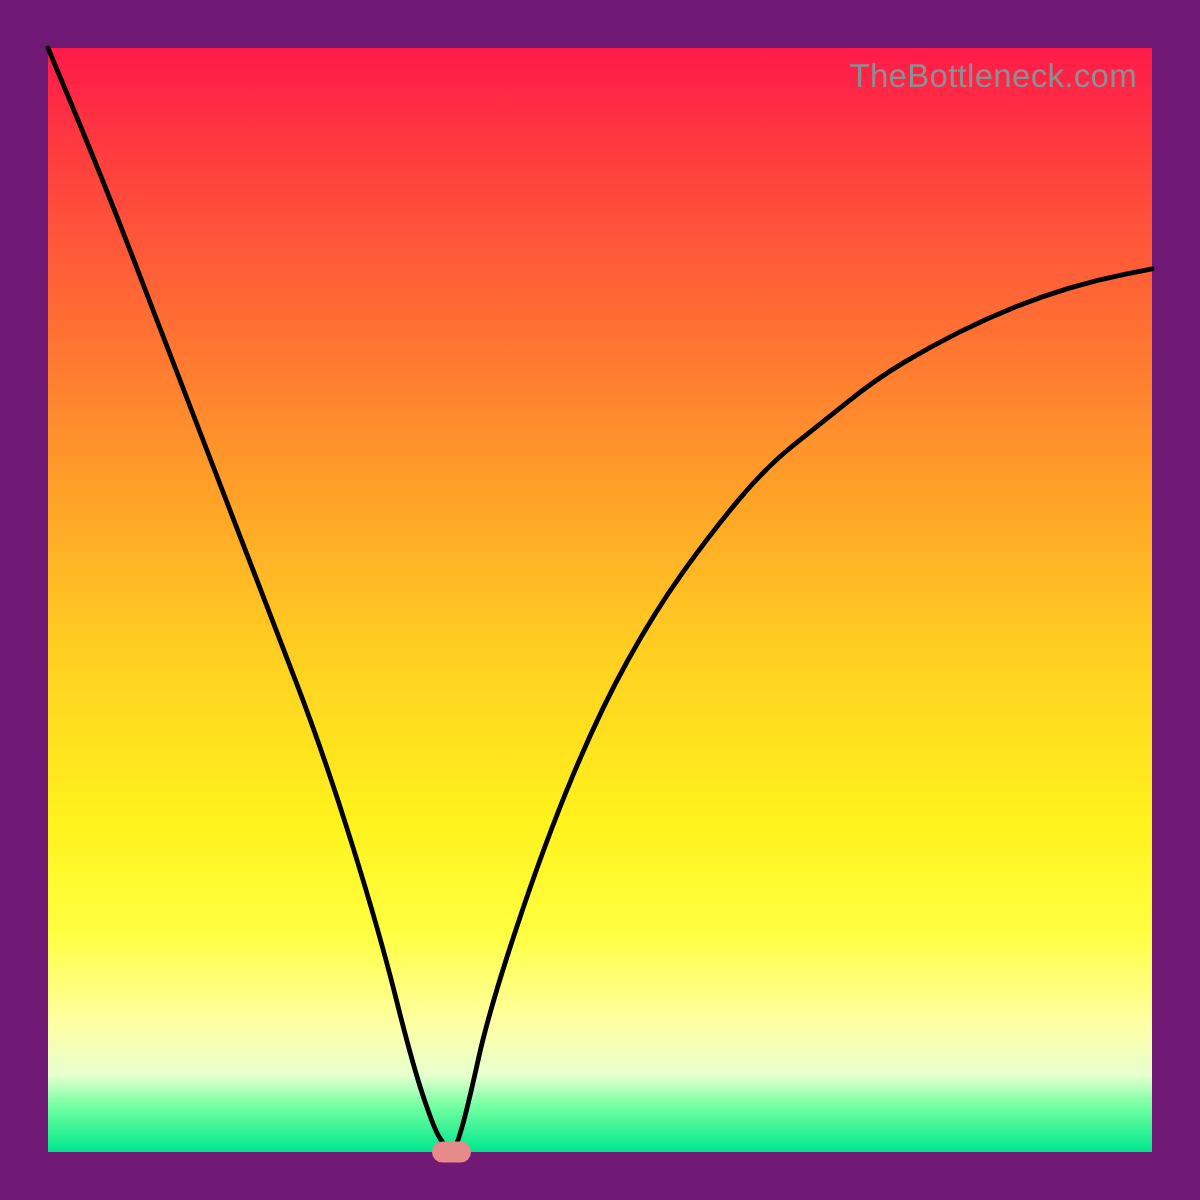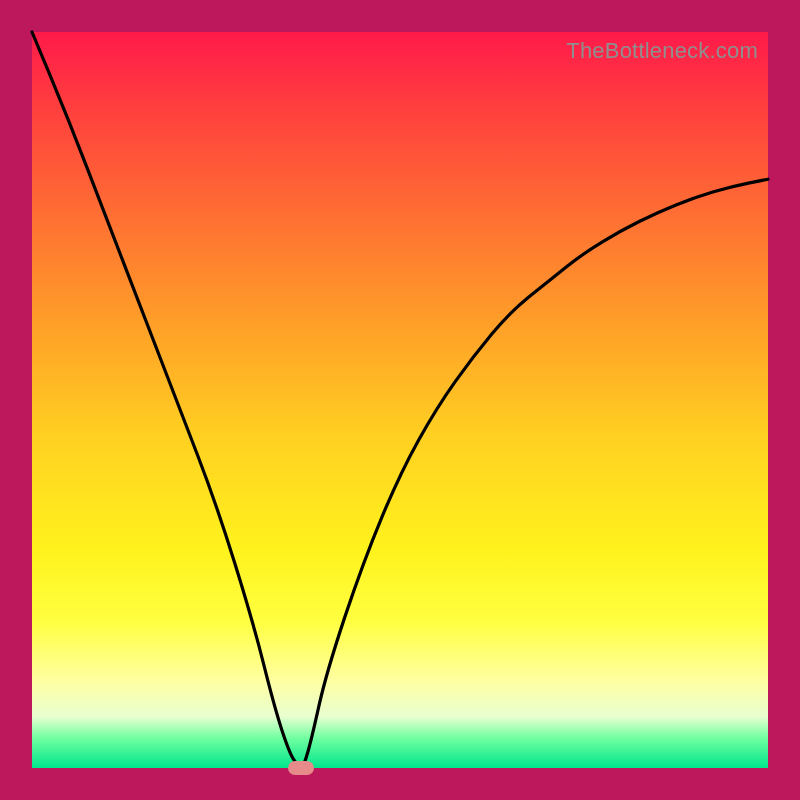--- a/index.html
+++ b/index.html
@@ -1,20 +1,20 @@
 <!DOCTYPE html>
 <html><head>
 <meta charset="utf-8">
 <style>
   * { margin: 0; padding: 0; box-sizing: border-box; }
   html, body { width: 800px; height: 800px; overflow: hidden; background: #000; }
   .outer {
     width: 800px;
     height: 800px;
-    background: #be185d;
+    background: #701a75;
     position: relative;
   }
   .plot-area {
     position: absolute;
     left: 32px;
     top: 32px;
     width: 736px;
     height: 736px;
     background: linear-gradient(to bottom,
       #ff1a4a 0%,

